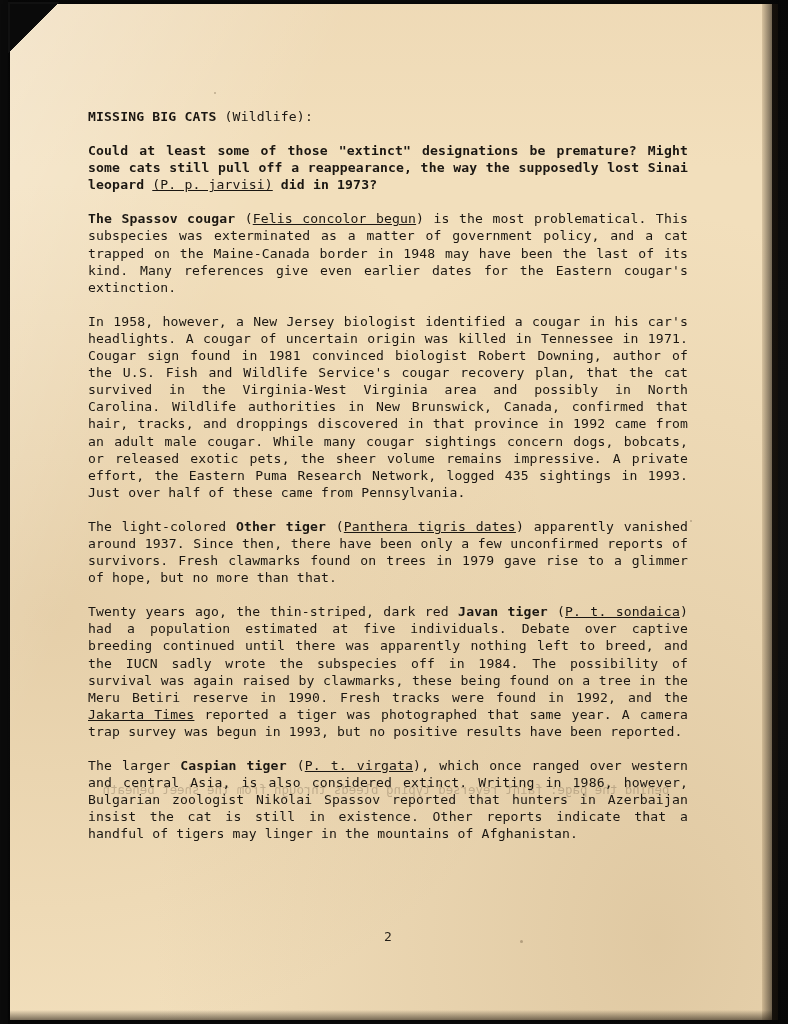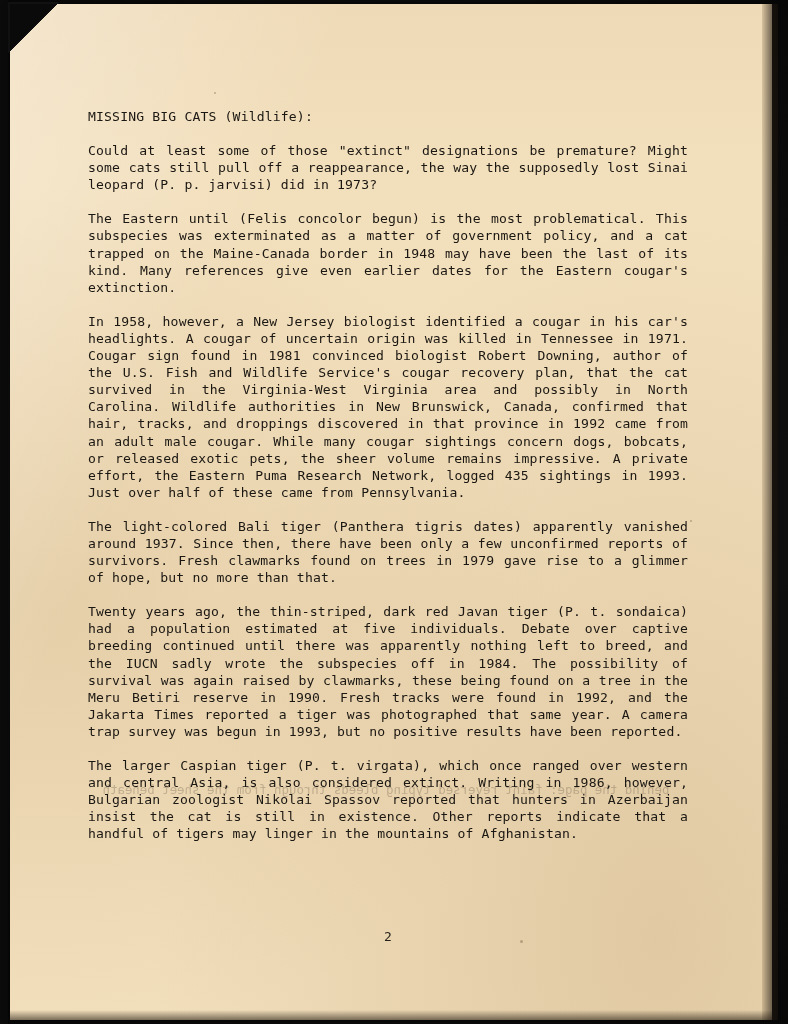--- a/index.html
+++ b/index.html
@@ -89,22 +89,22 @@
     font-size: 13.1px;
     line-height: 17.1px;
     letter-spacing: 0.15px;
     text-align: justify;
     text-justify: inter-word;
   }
   .para {
     margin: 0 0 17px 0;
     white-space: normal;
   }
-  .b { font-weight: normal; margin-top: 20px; }
-  .u { }
+  .b { font-weight: bold; margin-top: 20px; }
+  .u { text-decoration: underline; }
   .hdr { margin-bottom: 17px; }
   .page-num {
     position: absolute;
     left: 0;
     top: 820px;
     width: 600px;
     text-align: center;
     font-size: 13px;
     color: #241f18;
   }
@@ -142,21 +142,21 @@
   <div class="speck" style="left:520px; top:940px; width:3px; height:3px;"></div>
   <div class="speck" style="left:214px; top:92px; width:2px; height:2px;"></div>
   <div class="speck" style="left:690px; top:520px; width:2px; height:2px;"></div>
 
   <div class="bleed">behind the page: faint reversed typing bleeds through from the sheet beneath</div>
 
   <div class="text-layer">
     <p class="para hdr"><span class="b">MISSING BIG CATS</span><span> (Wildlife):</span></p>
 
     <p class="para"><span class="b">Could at least some of those "extinct" designations be premature?  Might some cats still pull off a reappearance, the way the supposedly lost Sinai leopard </span><span class="u">(P. p. jarvisi)</span><span class="b"> did in 1973?</span></p>
-    <p class="para"><span class="b">The Eastern until</span><span> (</span><span class="u">Felis concolor begun</span><span>) is the most problematical.  This subspecies was exterminated as a matter of government policy, and a cat trapped on the Maine-Canada border in 1948 may have been the last of its kind.  Many references give even earlier dates for the Eastern cougar's extinction.</span></p>
+    <p class="para"><span class="b">The Spassov cougar</span><span> (</span><span class="u">Felis concolor begun</span><span>) is the most problematical.  This subspecies was exterminated as a matter of government policy, and a cat trapped on the Maine-Canada border in 1948 may have been the last of its kind.  Many references give even earlier dates for the Eastern cougar's extinction.</span></p>
     <p class="para"><span>In 1958, however, a New Jersey biologist identified a cougar in his car's headlights.  A cougar of uncertain origin was killed in Tennessee in 1971.  Cougar sign found in 1981 convinced biologist Robert Downing, author of the U.S. Fish and Wildlife Service's cougar recovery plan, that the cat survived in the Virginia-West Virginia area and possibly in North Carolina.  Wildlife authorities in New Brunswick, Canada, confirmed that hair, tracks, and droppings discovered in that province in 1992 came from an adult male cougar.  While many cougar sightings concern dogs, bobcats, or released exotic pets, the sheer volume remains impressive.  A private effort, the Eastern Puma Research Network, logged 435 sightings in 1993.  Just over half of these came from Pennsylvania.</span></p>
-    <p class="para"><span>The light-colored </span><span class="b">Bali tiger</span><span> (</span><span class="u">Panthera tigris dates</span><span>) apparently vanished around 1937.  Since then, there have been only a few unconfirmed reports of survivors.  Fresh clawmarks found on trees in 1979 gave rise to a glimmer of hope, but no more than that.</span></p>
+    <p class="para"><span>The light-colored </span><span class="b">Other tiger</span><span> (</span><span class="u">Panthera tigris dates</span><span>) apparently vanished around 1937.  Since then, there have been only a few unconfirmed reports of survivors.  Fresh clawmarks found on trees in 1979 gave rise to a glimmer of hope, but no more than that.</span></p>
     <p class="para"><span>Twenty years ago, the thin-striped, dark red </span><span class="b">Javan tiger</span><span> (</span><span class="u">P. t. sondaica</span><span>) had a population estimated at five individuals.  Debate over captive breeding continued until there was apparently nothing left to breed, and the IUCN sadly wrote the subspecies off in 1984.  The possibility of survival was again raised by clawmarks, these being found on a tree in the Meru Betiri reserve in 1990.  Fresh tracks were found in 1992, and the </span><span class="u">Jakarta Times</span><span> reported a tiger was photographed that same year.  A camera trap survey was begun in 1993, but no positive results have been reported.</span></p>
     <p class="para"><span>The larger </span><span class="b">Caspian tiger</span><span> (</span><span class="u">P. t. virgata</span><span>), which once ranged over western and central Asia, is also considered extinct.  Writing in 1986, however, Bulgarian zoologist Nikolai Spassov reported that hunters in Azerbaijan insist the cat is still in existence.  Other reports indicate that a handful of tigers may linger in the mountains of Afghanistan.</span></p>
 
     <div class="page-num">2</div>
   </div>
 </div>
 
 </body></html>

